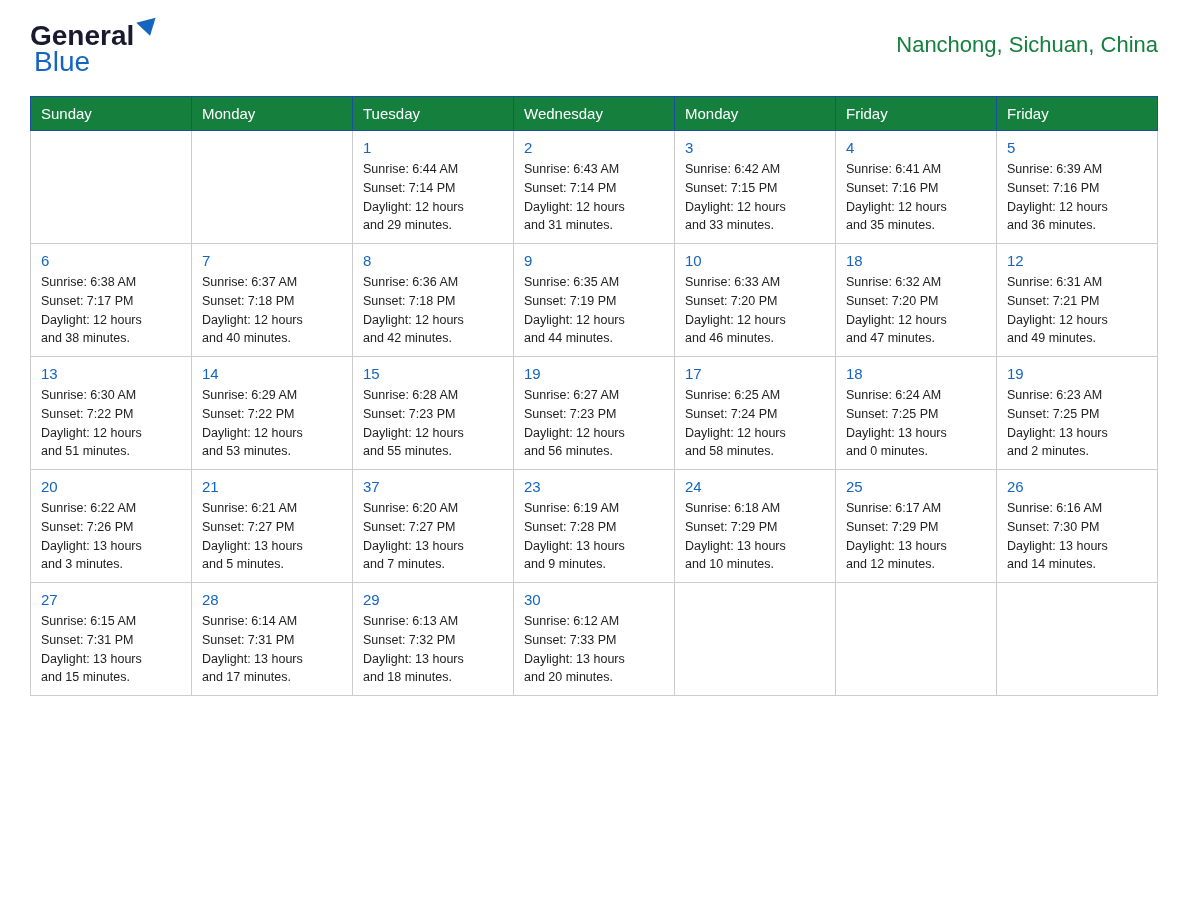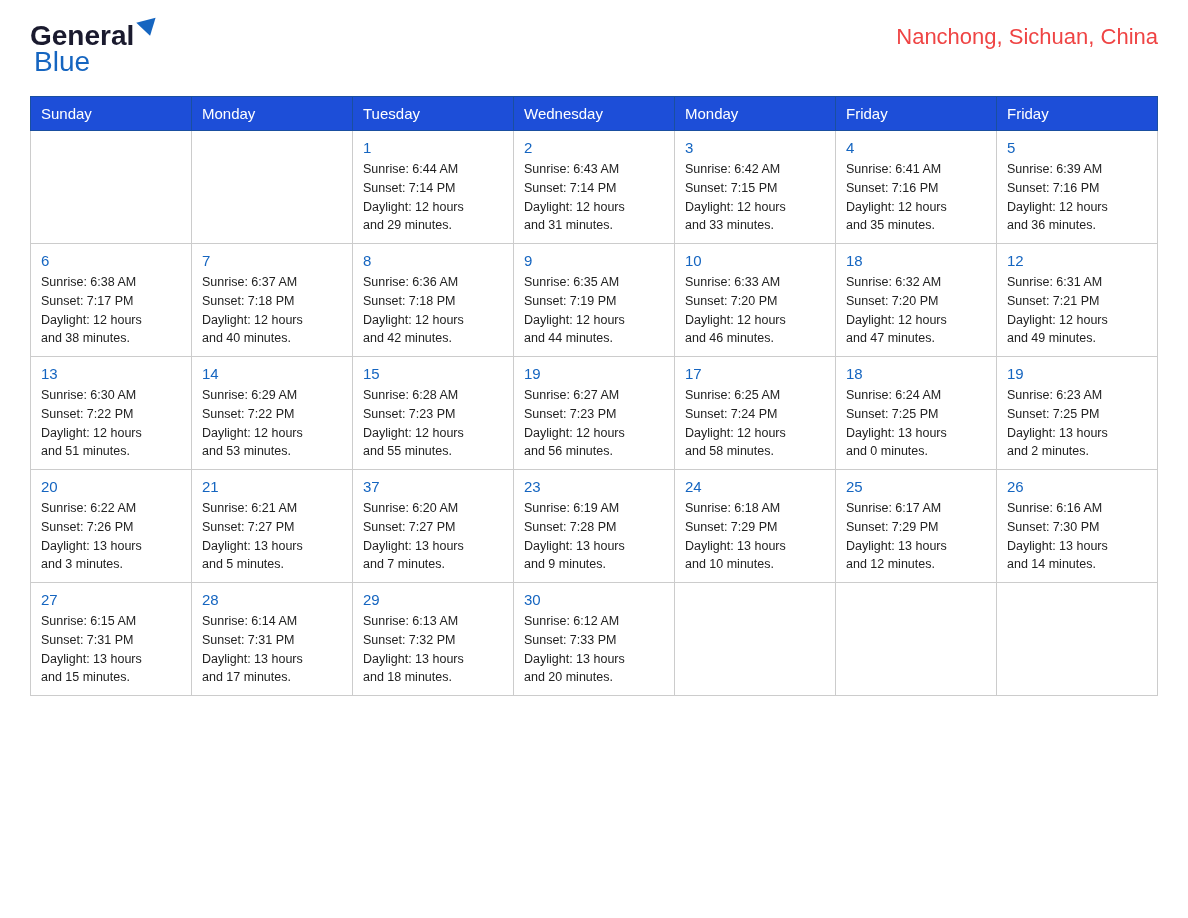--- a/index.html
+++ b/index.html
@@ -45,30 +45,30 @@
       text-align: right;
     }
     .month-title {
       font-size: 52px;
       font-weight: normal;
       color: #1a1a2e;
       line-height: 1.1;
     }
     .location-title {
       font-size: 22px;
-      color: #ef4444;
-      margin-top: 4px;
+      color: #15803d;
+      margin-top: 12px;
     }
     .calendar-table {
       width: 100%;
       border-collapse: collapse;
       table-layout: fixed;
     }
     .calendar-table thead tr th {
-      background: #1d4ed8;
+      background: #15803d;
       color: #fff;
       font-size: 15px;
       font-weight: normal;
       padding: 8px 10px;
       text-align: left;
       border: 1px solid #1a4fa0;
     }
     .calendar-table tbody tr td {
       vertical-align: top;
       padding: 8px 10px;

